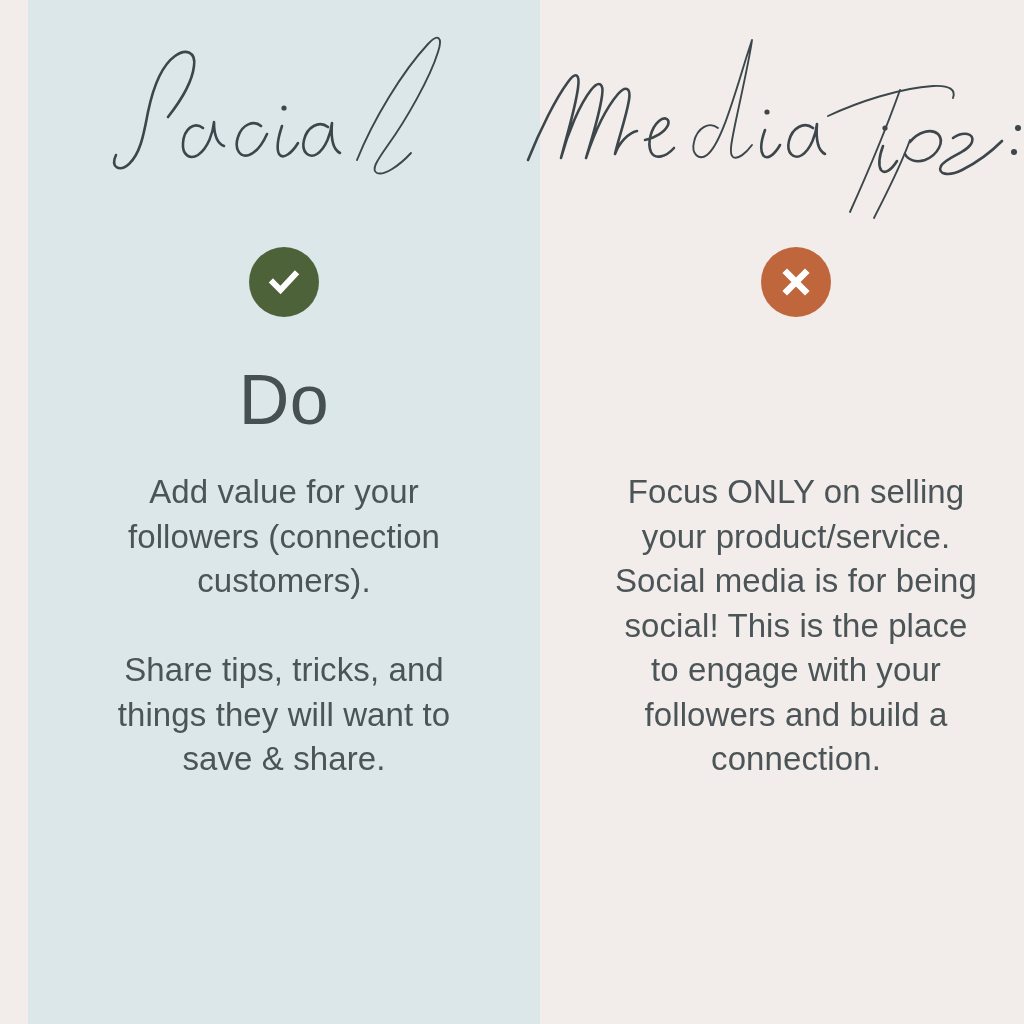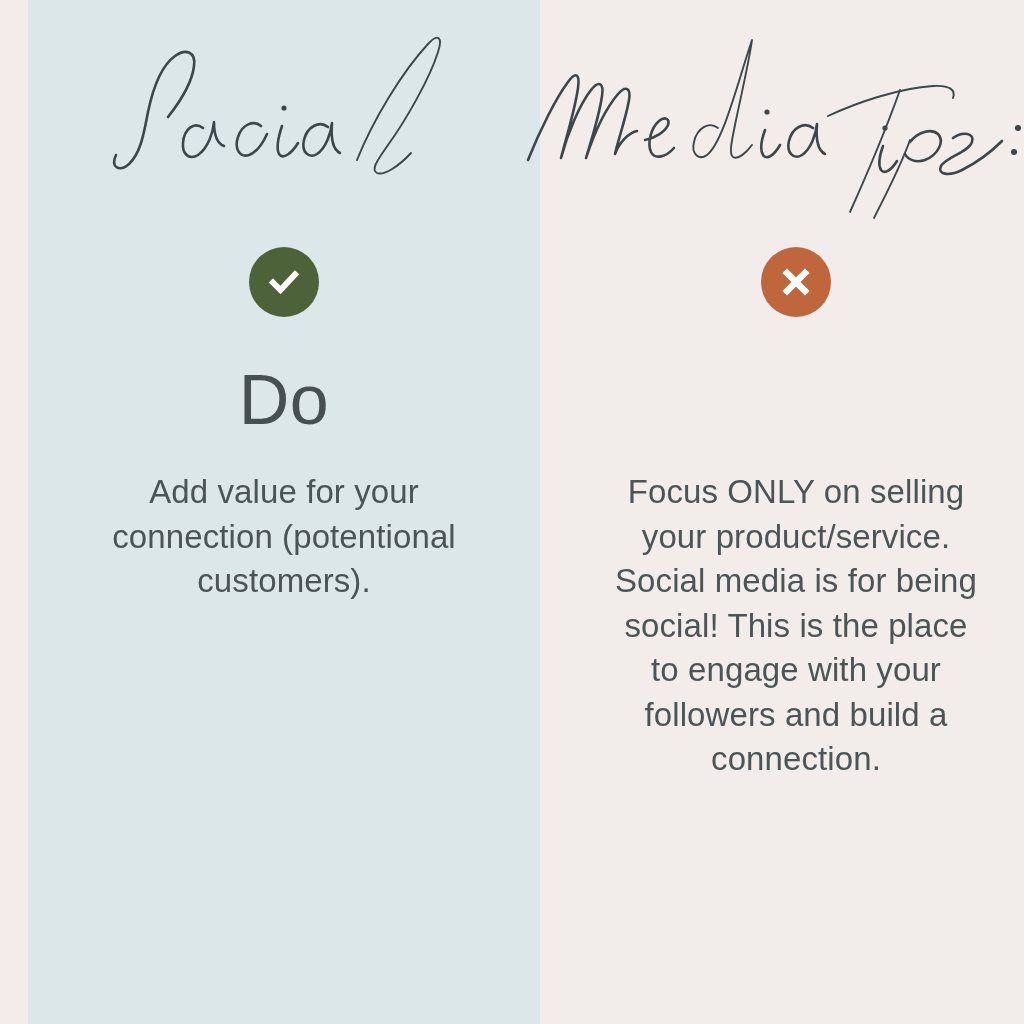--- a/index.html
+++ b/index.html
@@ -182,21 +182,22 @@
 
     <div class="badge" style="background:#4e6239">
       <svg width="40" height="40" viewBox="0 0 40 40" aria-hidden="true">
         <path d="M9 20.5 L16.5 28 L31 12.5" fill="none" stroke="#ffffff" stroke-width="6" stroke-linecap="square" stroke-linejoin="miter"></path>
       </svg>
     </div>
 
     <div class="col-heading">Do</div>
 
     <div class="col-body body-left">
-      <p>Add value for your connection (potentional customers).</p>
+      <p>Add value for your followers (connection customers).</p>
+      <p>Share tips, tricks, and things they will want to save &amp; share.</p>
     </div>
   </div>
 
   <div class="col-content" style="left:512px">
 
     <div class="badge" style="background:#c0663c">
       <svg width="40" height="40" viewBox="0 0 40 40" aria-hidden="true">
         <path d="M11 11 L29 29 M29 11 L11 29" fill="none" stroke="#ffffff" stroke-width="6.5" stroke-linecap="square"></path>
       </svg>
     </div>

